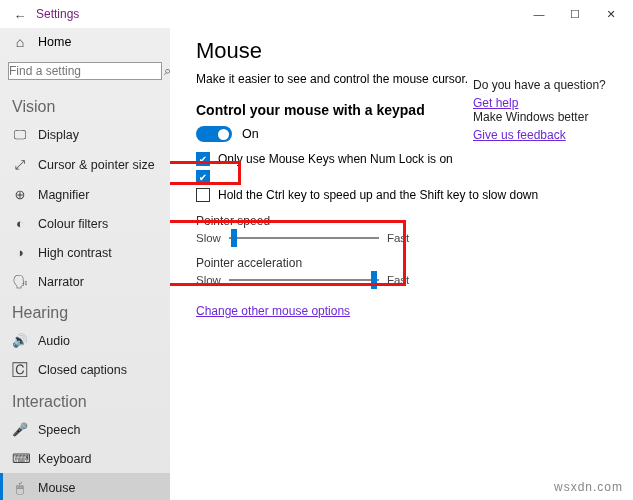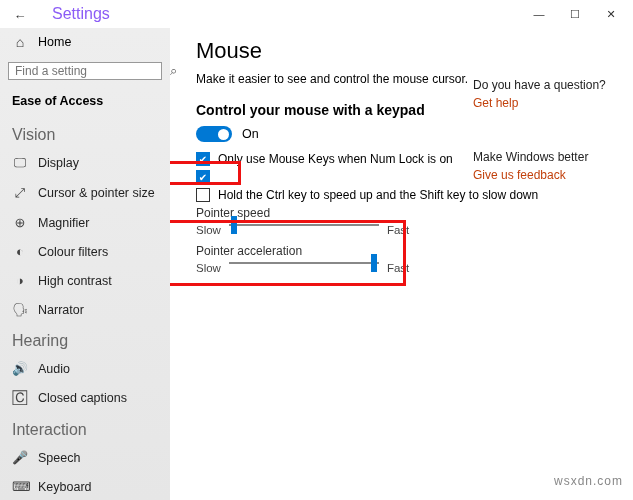--- a/index.html
+++ b/index.html
@@ -1,55 +1,55 @@
 <!DOCTYPE html>
 <html><head>
 <meta charset="utf-8">
 <style>
 * { box-sizing: border-box; margin: 0; padding: 0; font-family: "Segoe UI", sans-serif; }
 body { width: 633px; height: 500px; background: #fff; overflow: hidden; position: relative; }
 .titlebar { height: 28px; display: flex; align-items: center; padding: 0 4px; }
 .titlebar .back { width: 32px; text-align: center; color: #333; font-size: 13px; cursor: pointer; }
-.titlebar .title { font-size: 16px; color: #8b5cf6; margin-left: 16px; }
+.titlebar .title { font-size: 12px; color: #701a75; margin-left: 0; }
 .titlebar .spacer { flex: 1; }
 .titlebar .winbtn { width: 36px; text-align: center; font-size: 11px; color: #333; cursor: pointer; }
 .layout { display: flex; height: 472px; }
 .sidebar { width: 170px; background: linear-gradient(to bottom, #eee, #e6e6e6); display: flex; flex-direction: column; }
 .home { display: flex; align-items: center; gap: 10px; padding: 6px 12px; font-size: 12.5px; cursor: pointer; }
 .home .icon { width: 16px; text-align: center; font-size: 14px; color: #333; }
-.search { margin: 6px 8px 10px 8px; height: 26px; border: 1px solid #999; background: #fff; display: flex; align-items: center; padding: 0 6px; }
+.search { margin: 6px 8px 10px 8px; height: 26px; border: 1px solid #999; background: #fff; display: flex; align-items: center; padding: 0 0; }
 .search input { border: none; outline: none; flex: 1; font-size: 12px; background: transparent; }
 .search .sicon { color: #555; font-size: 13px; }
 .ease { font-size: 12.5px; font-weight: 600; padding: 4px 12px 10px 12px; }
 .group-label { font-size: 16px; color: #666; padding: 8px 0 4px 12px; }
 .item { display: flex; align-items: center; gap: 10px; padding: 7px 12px; font-size: 12.5px; color: #222; cursor: pointer; }
 .item.sel { background: #d0d0d0; border-left: 3px solid #0078d4; padding-left: 9px; }
 .item .icon { width: 16px; text-align: center; font-size: 13px; color: #444; }
 .main { flex: 1; padding: 10px 20px 20px 26px; position: relative; overflow: hidden; }
 .main h1 { font-size: 22px; font-weight: 400; margin-bottom: 8px; }
 .sub { font-size: 12px; color: #000000; margin-bottom: 16px; }
 .main h2 { font-size: 14px; font-weight: 600; margin-bottom: 8px; }
 .desc { font-size: 12px; color: #333; margin-bottom: 6px; max-width: 270px; }
 .toggle-row { display: flex; align-items: center; gap: 10px; margin-bottom: 10px; }
 .toggle { width: 36px; height: 16px; border-radius: 8px; background: #0078d4; position: relative; }
 .toggle .knob { width: 11px; height: 11px; border-radius: 50%; background: #fff; position: absolute; top: 2.5px; right: 3px; }
 .toggle-label { font-size: 12.5px; }
 .check-row { display: flex; align-items: center; gap: 8px; font-size: 12px; margin: 4px 0; }
 .check { width: 14px; height: 14px; border: 1px solid #333; display: flex; align-items: center; justify-content: center; font-size: 10px; color: #fff; }
 .check.on { background: #0078d4; border-color: #0078d4; }
-.section-label { font-size: 12px; color: #333; }
-.slider-row { display: flex; align-items: flex-start; gap: 8px; font-size: 11.5px; color: #444; margin-top: 4px; margin-bottom: 8px; }
+.section-label { font-size: 12px; color: #333; margin-top: 12px; }
+.slider-row { display: flex; align-items: center; gap: 8px; font-size: 11.5px; color: #444; margin-top: 4px; margin-bottom: 8px; }
 .track { width: 150px; height: 2px; background: #888; position: relative; }
 .thumb { width: 6px; height: 18px; background: #0078d4; position: absolute; top: -8px; }
-.link { color: #c2410c; font-size: 12px; cursor: pointer; display: block; margin-top: 4px; }
+.link { color: #6d28d9; font-size: 12px; cursor: pointer; display: block; margin-top: 4px; text-decoration: underline; }
 .rightcol { position: absolute; right: 20px; top: 50px; width: 140px; font-size: 12px; }
 .rightcol .q { color: #222; margin-bottom: 4px; }
-.rightcol .section2 { margin-top: 40px; }
+.rightcol .section2 { }
 .hl { position: absolute; border: 3px solid #e11; pointer-events: none; }
-.watermark { position: absolute; bottom: 12px; right: 10px; font-size: 12px; color: #888; letter-spacing: 1px; }
+.watermark { position: absolute; bottom: 6px; right: 10px; font-size: 12px; color: #888; letter-spacing: 1px; }
 </style>
 </head>
 <body>
 
 <div class="titlebar">
   <div class="back">←</div>
   <div class="title">Settings</div>
   <div class="spacer"></div>
   <div class="winbtn">—</div>
   <div class="winbtn">☐</div>
@@ -59,21 +59,20 @@
 <div class="layout">
   <div class="sidebar">
     <div class="home">
       <span class="icon">⌂</span>
       <span>Home</span>
     </div>
     <div class="search">
       <input placeholder="Find a setting" style="">
       <span class="sicon">⌕</span>
     </div>
-    <div class="ease">Ease of Access</div>
 
     <div class="group-label">Vision</div>
     <div class="item">
         <span class="icon">🖵</span>
         <span>Display</span>
       </div>
     <div class="item">
         <span class="icon">⤢</span>
         <span>Cursor &amp; pointer size</span>
       </div>
@@ -154,20 +153,21 @@
 
     <div class="section-label">Pointer acceleration</div>
     <div class="slider-row">
       <span>Slow</span>
       <div class="track">
           <div class="thumb" style="left:142px"></div>
         </div>
       <span>Fast</span>
     </div>
 
+    <a class="link" style="margin-top:18px">Change other mouse options</a>
 
     <div class="rightcol">
       <div class="q">Do you have a question?</div>
       <a class="link">Get help</a>
       <div class="q section2">Make Windows better</div>
       <a class="link">Give us feedback</a>
     </div>
 
     <div class="hl" style="left:-4px; top:133px; width:75px; height:24px;"></div>
     <div class="hl" style="left:-4px; top:192px; width:240px; height:66px;"></div>

